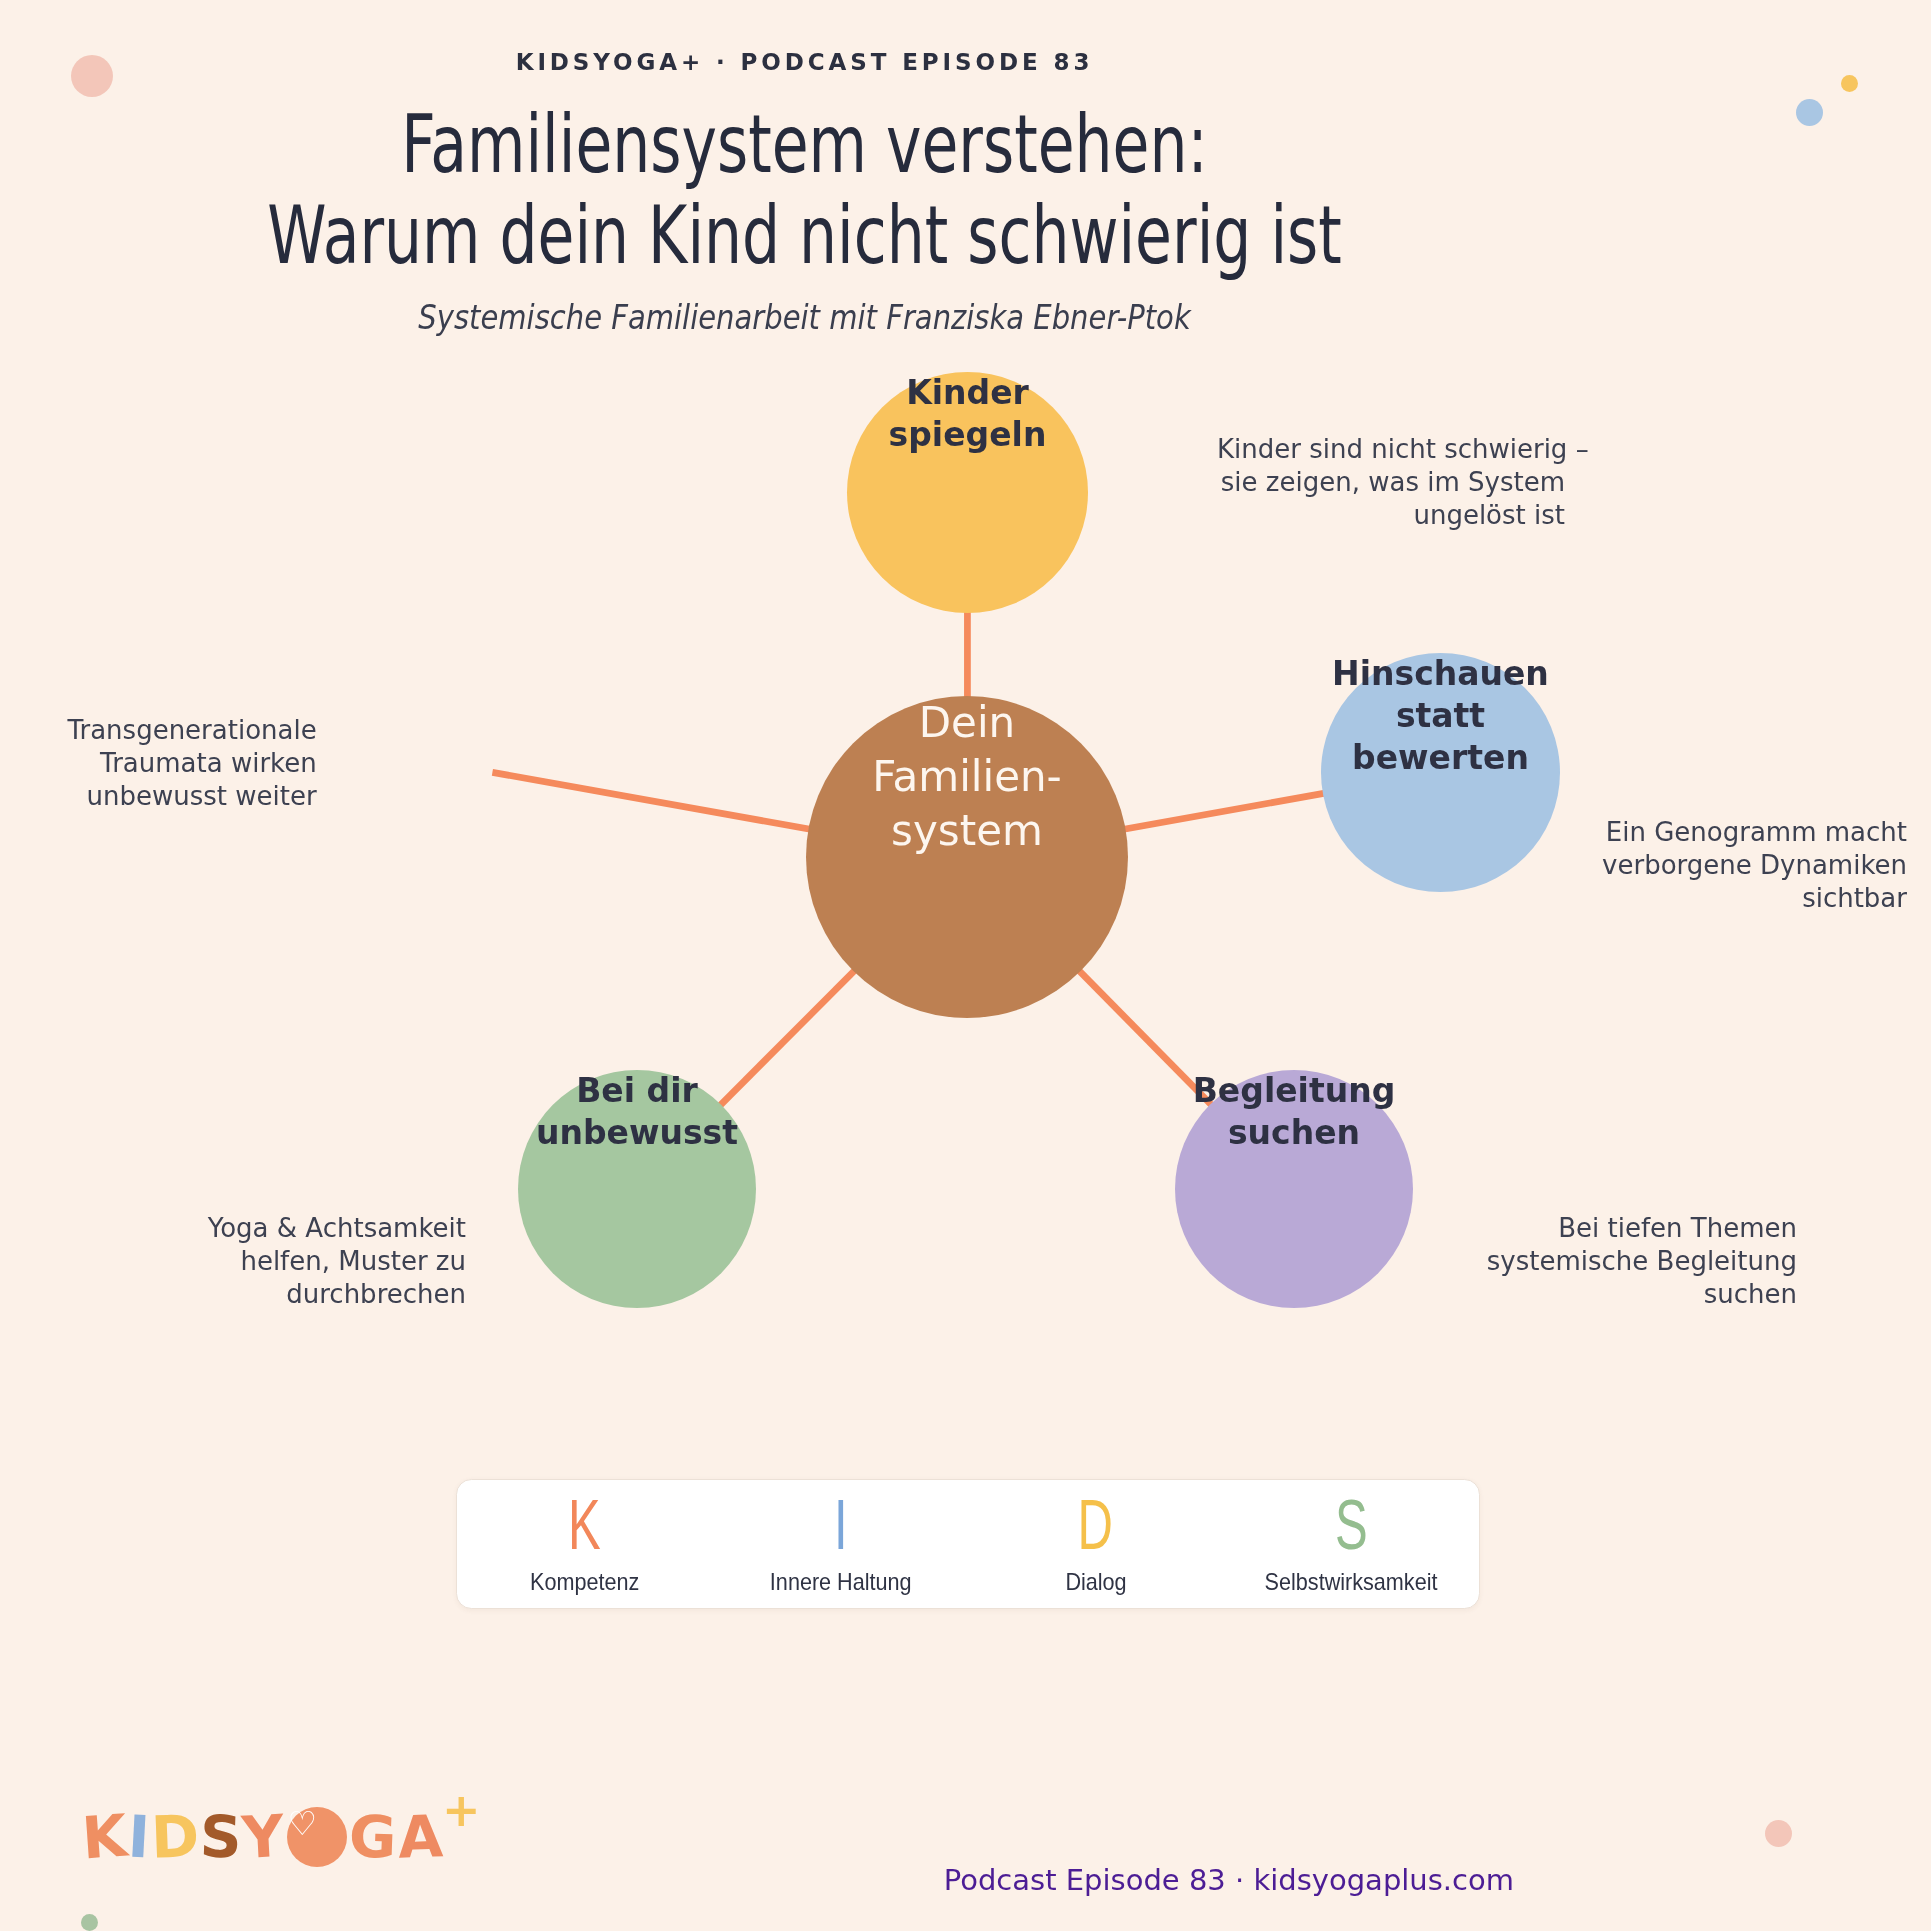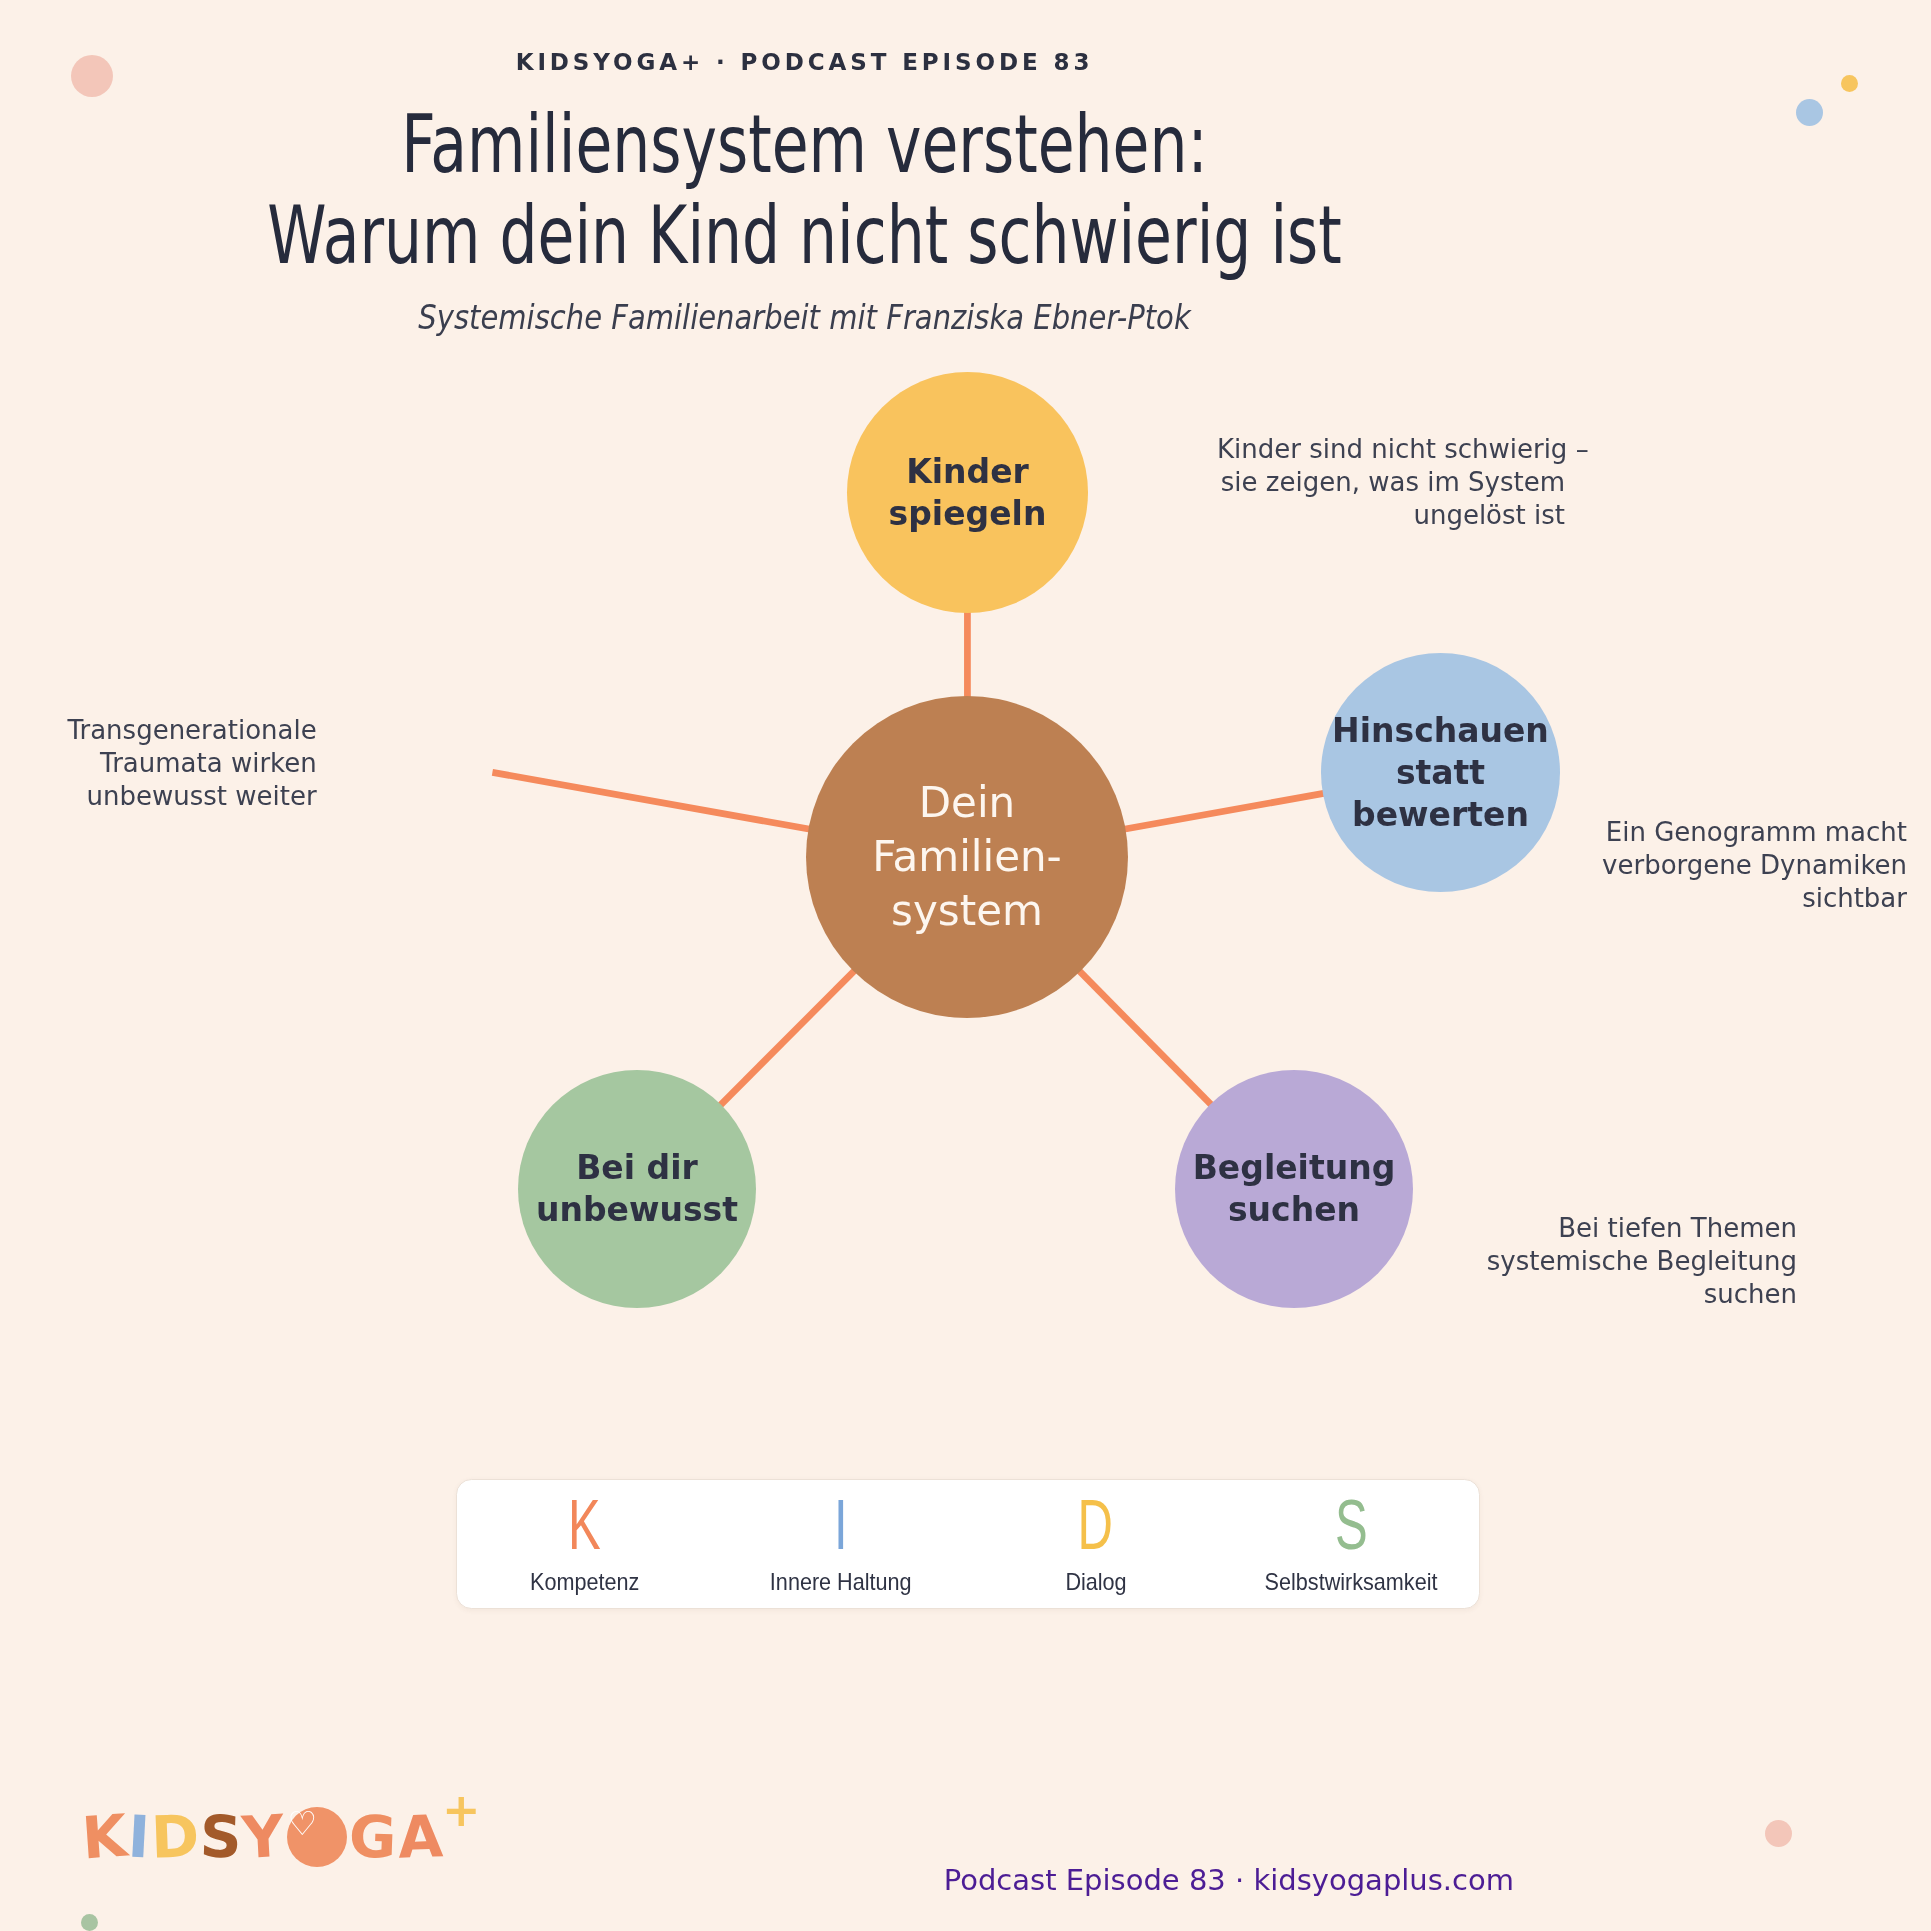--- a/index.html
+++ b/index.html
@@ -23,21 +23,21 @@
   .subtitle{position:absolute;top:298px;left:0;width:100%;text-align:center;
     font:italic 400 33px "DejaVu Sans",sans-serif;color:#3a3e4e;
     transform:scaleX(0.88);transform-origin:50% 50%;}
 
   
   .lines{position:absolute;left:0;top:0;width:1931px;height:1931px;}
   .lines line{stroke:#f58a5c;stroke-width:7;}
 
   
   .circle{position:absolute;border-radius:50%;display:flex;flex-direction:column;
-    align-items:center;justify-content:center;text-align:center;}
+    align-items:center;justify-content:flex-start;text-align:center;}
   .circle .nlab{display:block;font:700 33px/42px "DejaVu Sans",sans-serif;color:#2e3143;white-space:nowrap;}
   .hub{left:806px;top:696px;width:322px;height:322px;background:#bd8052;}
   .hub .clab{display:block;font:400 42px/54px "DejaVu Sans",sans-serif;color:#fdf6ef;}
   .node-kinder{left:847px;top:372px;width:241px;height:241px;background:#f9c35d;}
   .node-hinschauen{left:1321px;top:653px;width:239px;height:239px;background:#a9c6e3;}
   .node-muster{left:373px;top:653px;width:239px;height:239px;background:#f0c3ba;}
   .node-beidir{left:518px;top:1070px;width:238px;height:238px;background:#a5c7a0;}
   .node-begleitung{left:1175px;top:1070px;width:238px;height:238px;background:#b9a9d6;}
 
   
@@ -138,20 +138,25 @@
   <div class="note note-hinschauen">
     <div>Ein Genogramm macht</div>
     <div>verborgene Dynamiken</div>
     <div>sichtbar</div>
   </div>
   <div class="note note-muster">
     <div>Transgenerationale</div>
     <div>Traumata wirken</div>
     <div>unbewusst weiter</div>
   </div>
+  <div class="note note-beidir">
+    <div>Yoga &amp; Achtsamkeit</div>
+    <div>helfen, Muster zu</div>
+    <div>durchbrechen</div>
+  </div>
   <div class="note note-begleitung">
     <div>Bei tiefen Themen</div>
     <div>systemische Begleitung</div>
     <div>suchen</div>
   </div>
 
   <div class="kids-card">
     <div class="kids-col">
       <div class="kids-letter kl-0">K</div>
       <div class="kids-label">Kompetenz</div>

